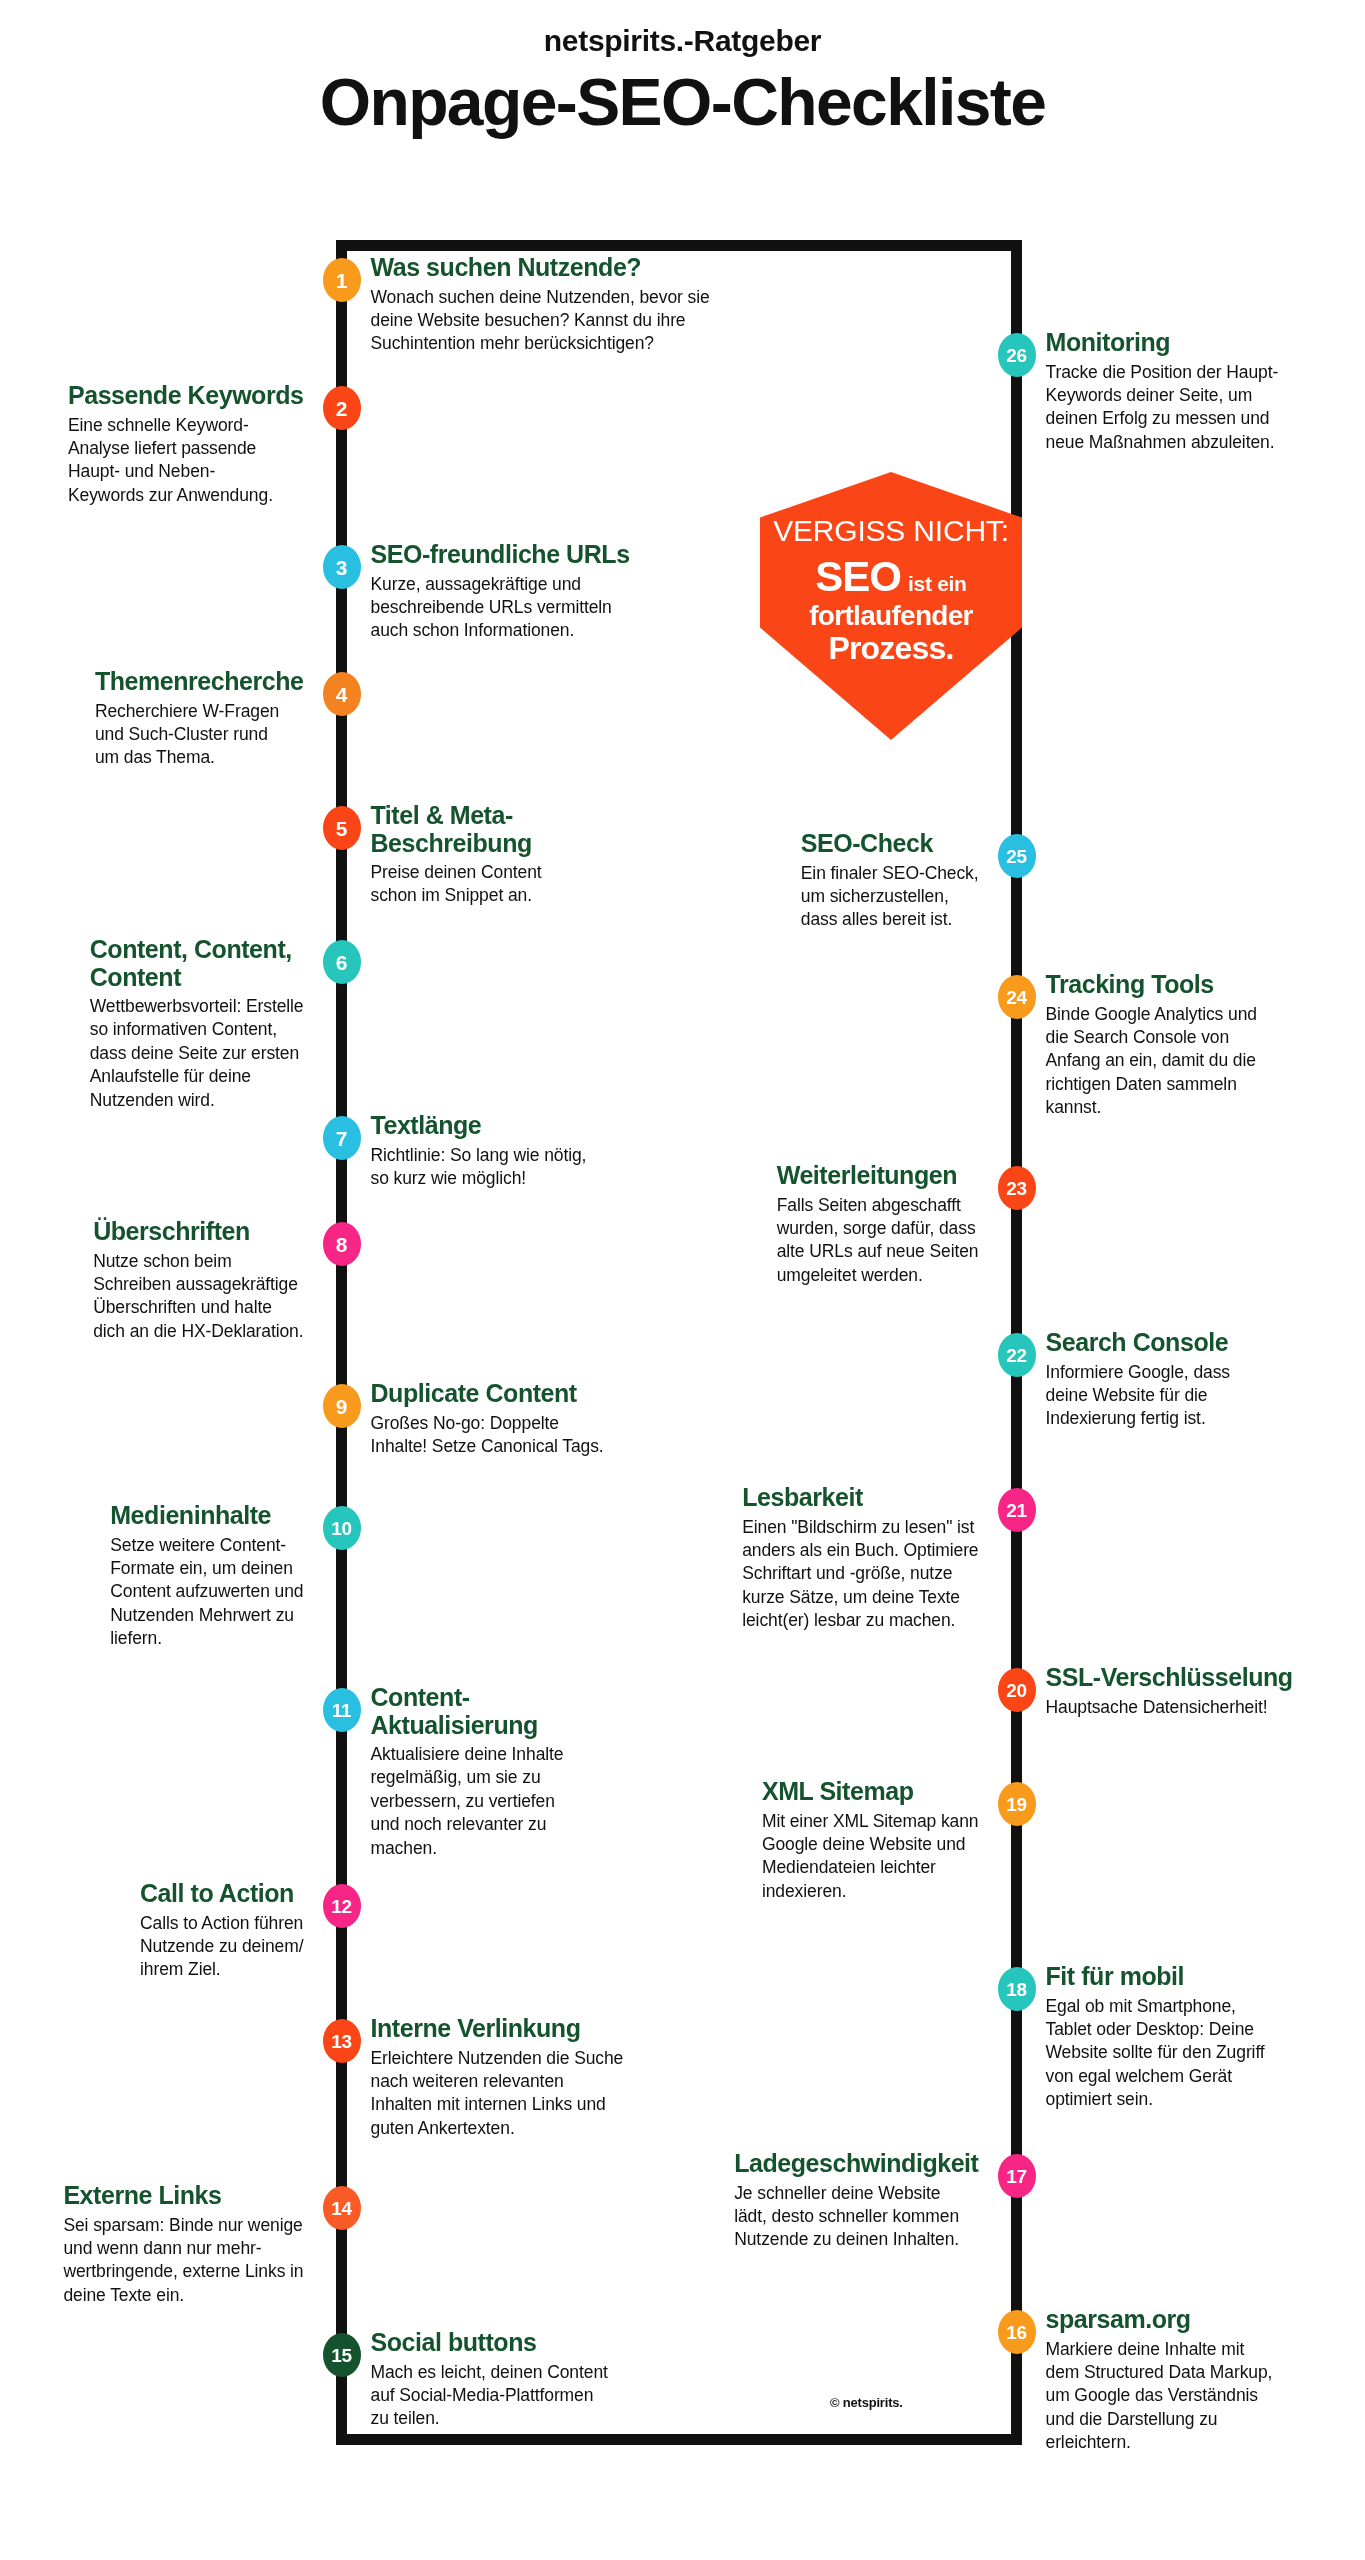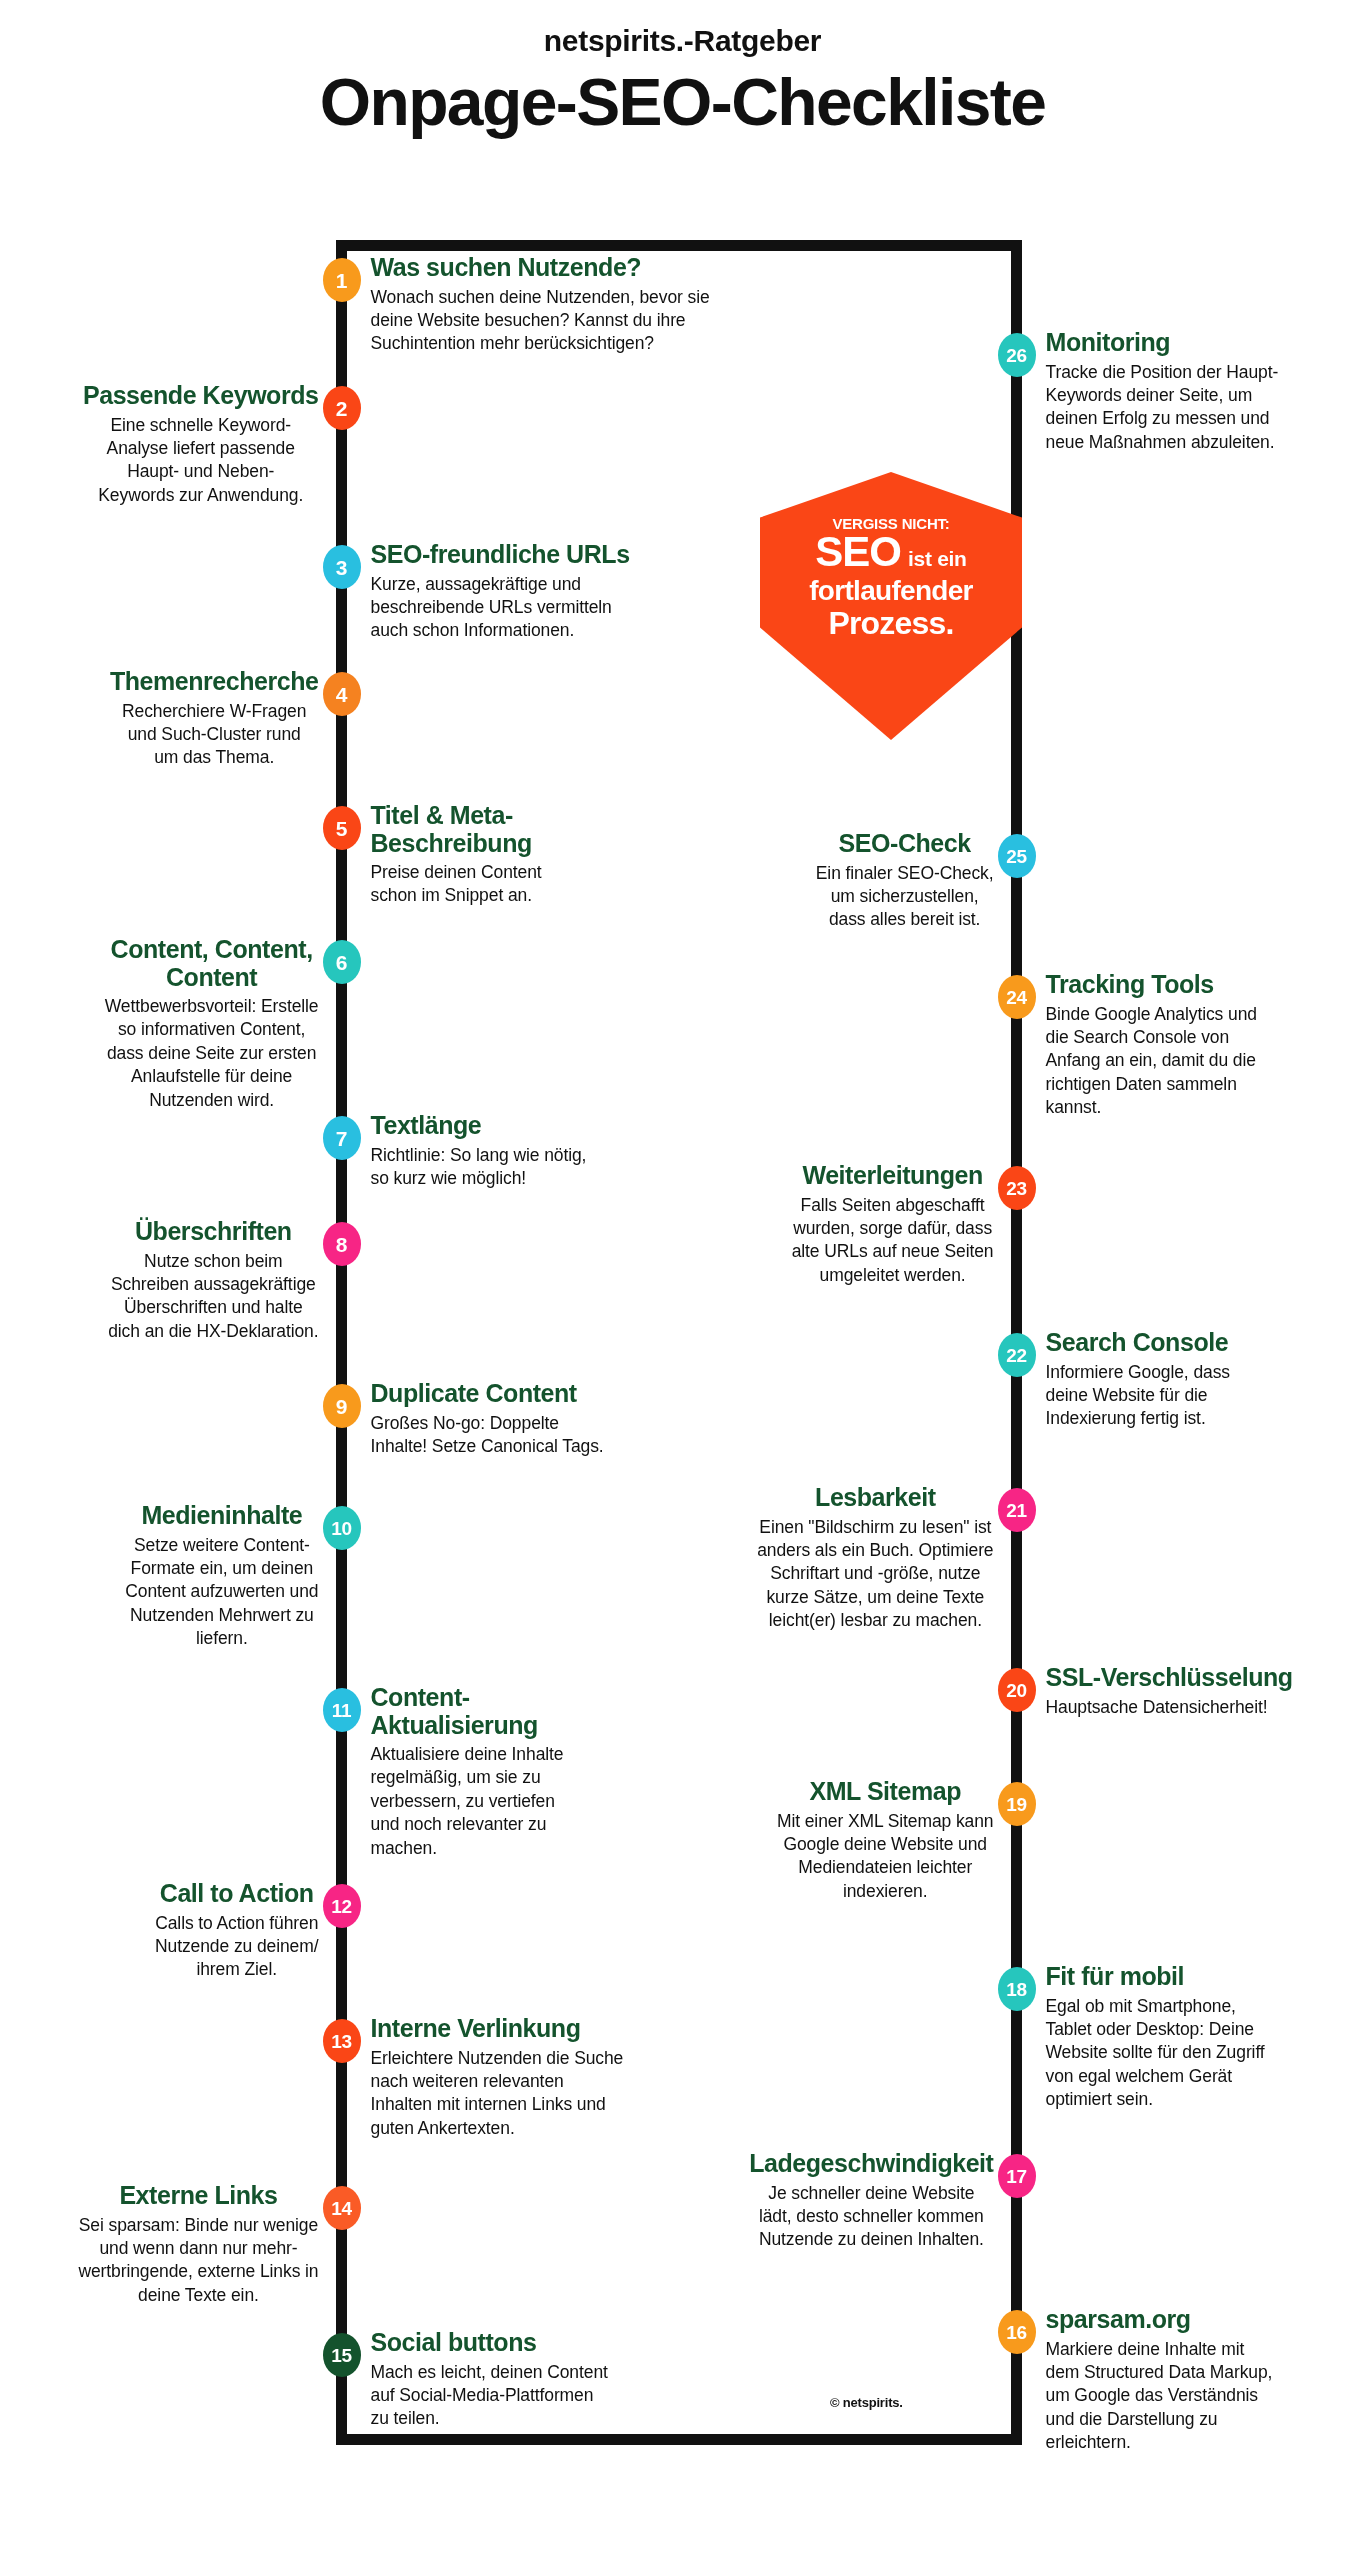--- a/index.html
+++ b/index.html
@@ -45,33 +45,33 @@
     margin:4px 0 0 0;font-size:17.5px;line-height:1.34;color:#111;
     font-weight:400;letter-spacing:-0.1px;white-space:pre-line;
   }
 
   
   .side-right .badge{left:0;}
   .side-right .body{left:48px;text-align:left;}
 
   
   .side-left .badge{right:0;}
-  .side-left .body{right:42px;text-align:center;}
+  .side-left .body{right:57px;text-align:left;}
 
   
   .shield{
     position:absolute;left:760px;top:472px;width:262px;height:268px;
     background:#FA4616;z-index:3;
     clip-path:polygon(50% 0%,100% 17%,100% 58%,50% 100%,0% 58%,0% 17%);
     display:flex;flex-direction:column;align-items:center;
     padding-top:44px;box-sizing:border-box;
   }
   .shield .s1{
-    color:#fff;font-size:15px;font-weight:700;letter-spacing:-0.2px;
-    line-height:1;
+    color:#fff;font-size:30px;font-weight:400;letter-spacing:-0.2px;
+    line-height:1;margin-bottom:10px;
   }
   .shield .s2{
     color:#fff;line-height:1;display:flex;align-items:baseline;
     justify-content:center;gap:7px;margin-bottom:2px;
   }
   .shield .s2 .big{font-size:42px;font-weight:700;letter-spacing:-1px;}
   .shield .s2 .small{font-size:21px;font-weight:700;letter-spacing:-0.3px;}
   .shield .s3{
     color:#fff;font-size:28px;font-weight:700;line-height:1.02;
     letter-spacing:-0.7px;margin-top:2px;

